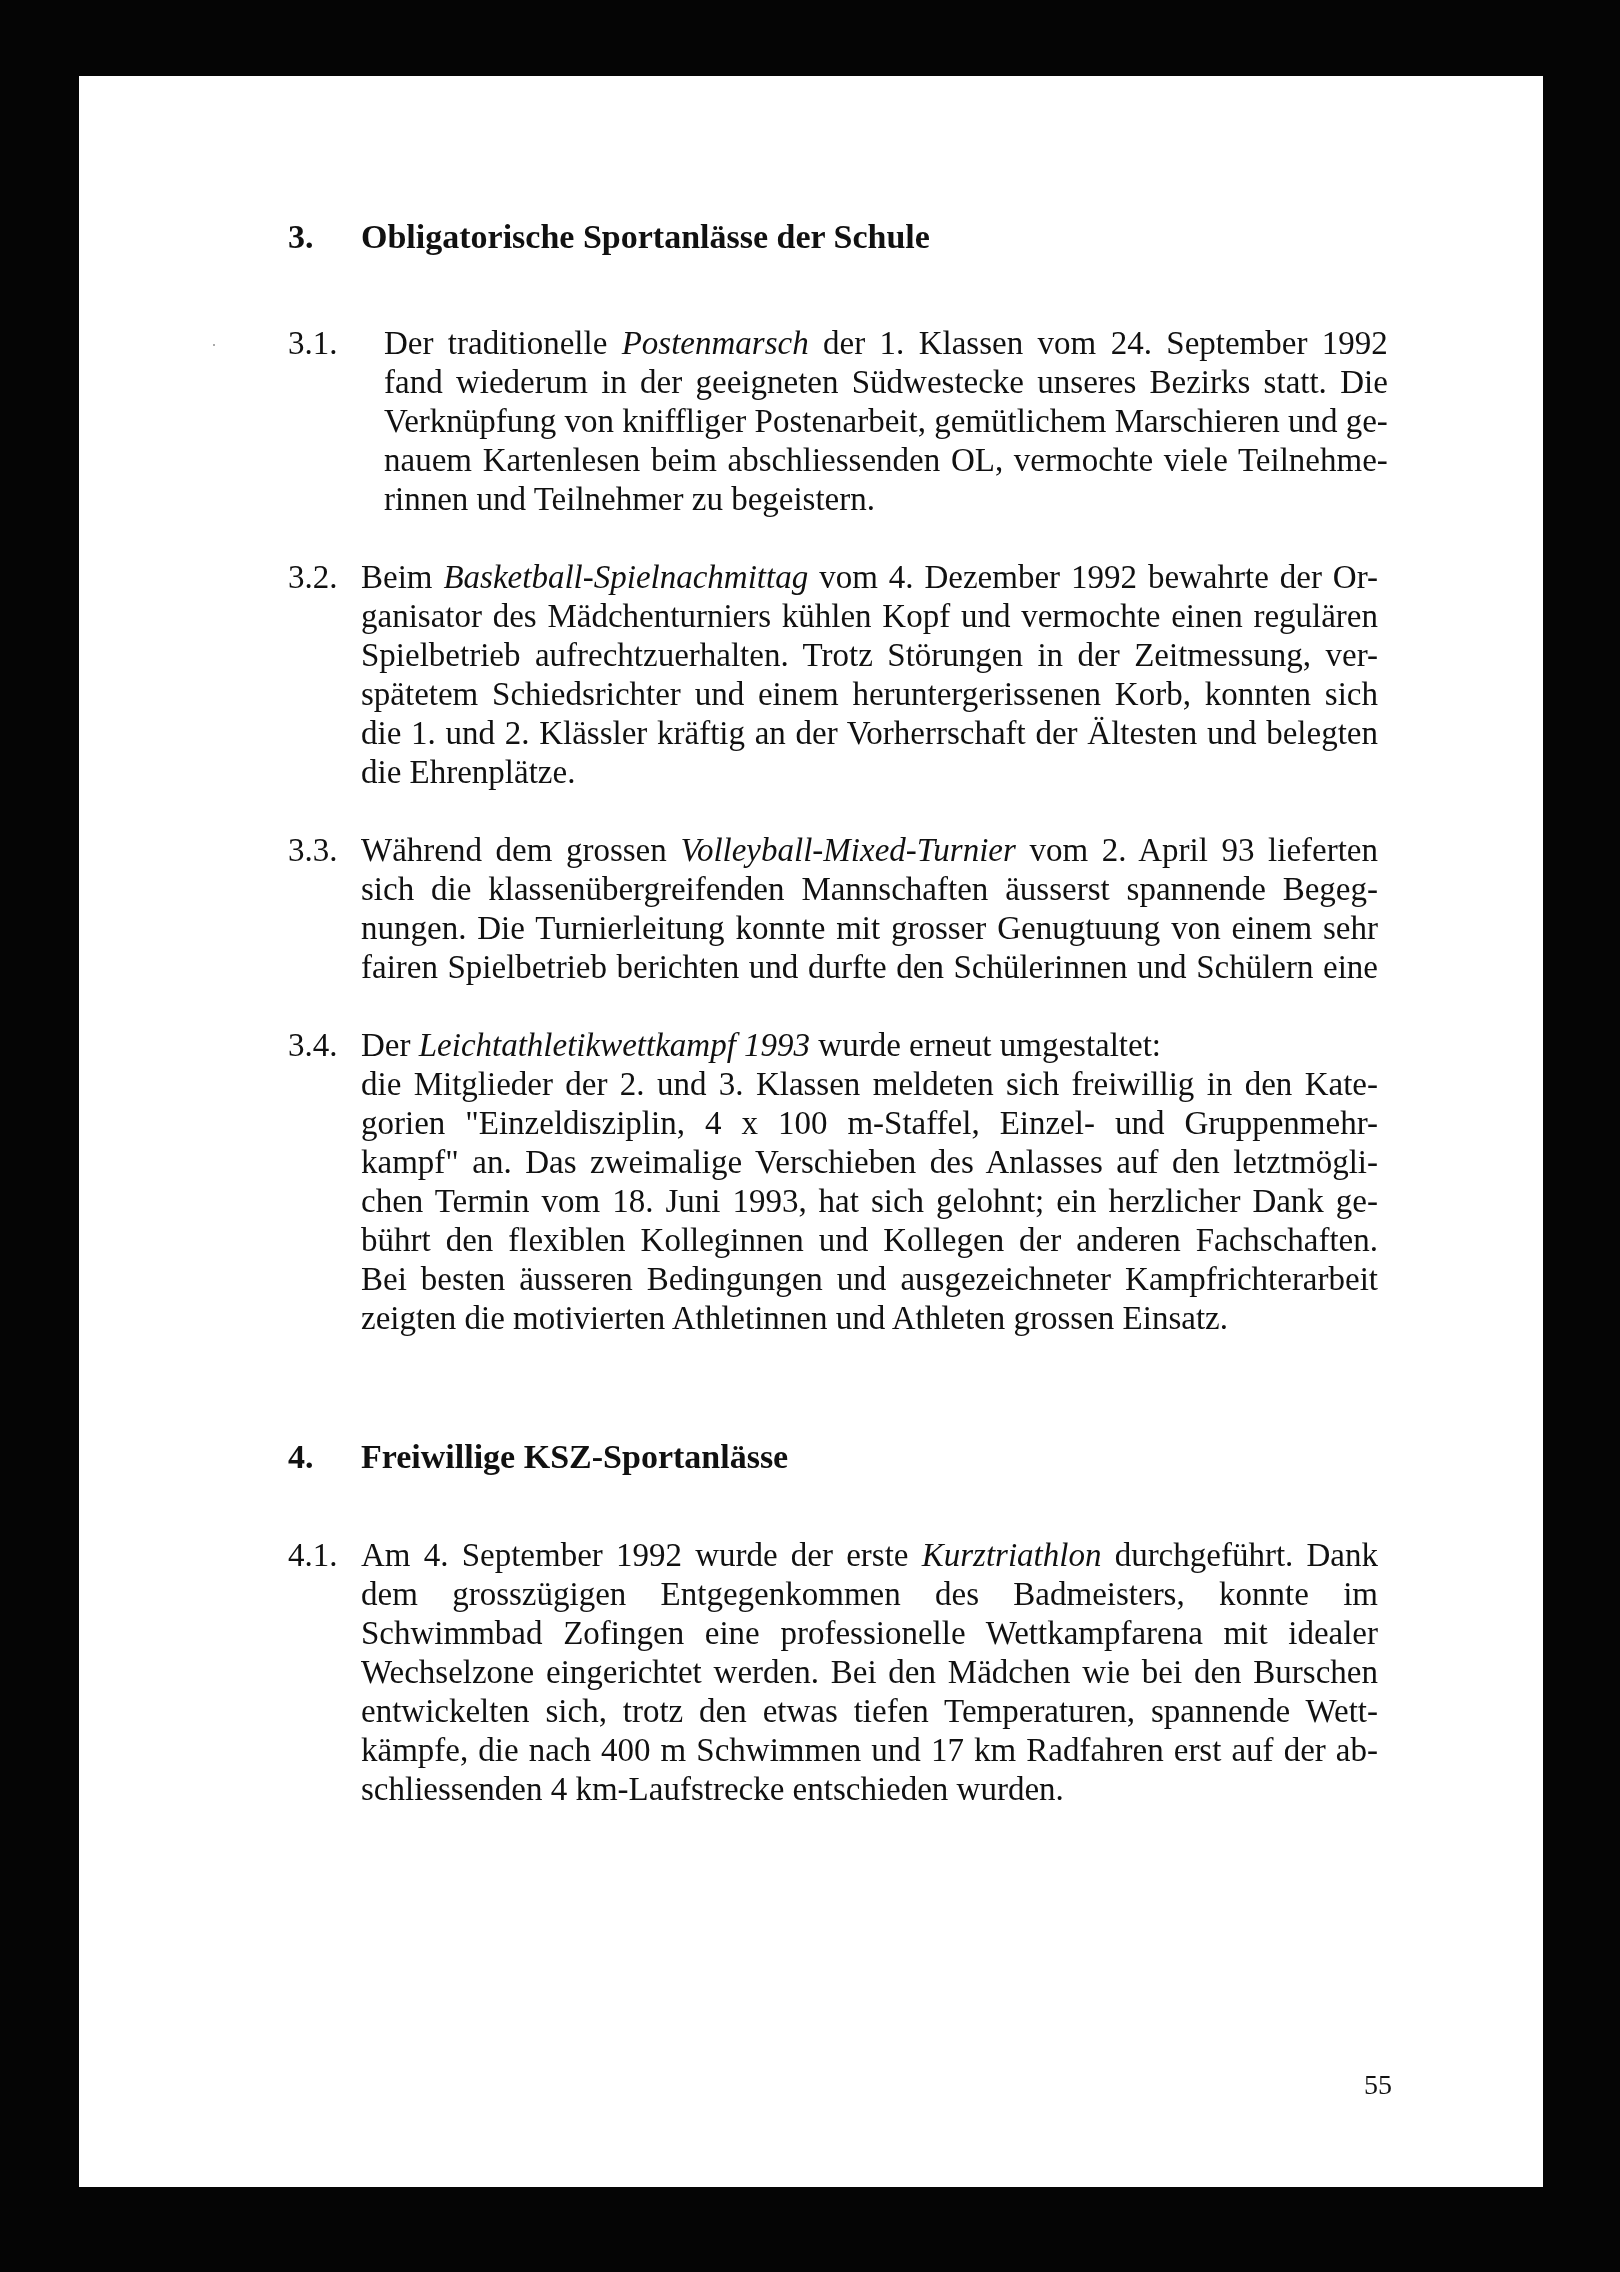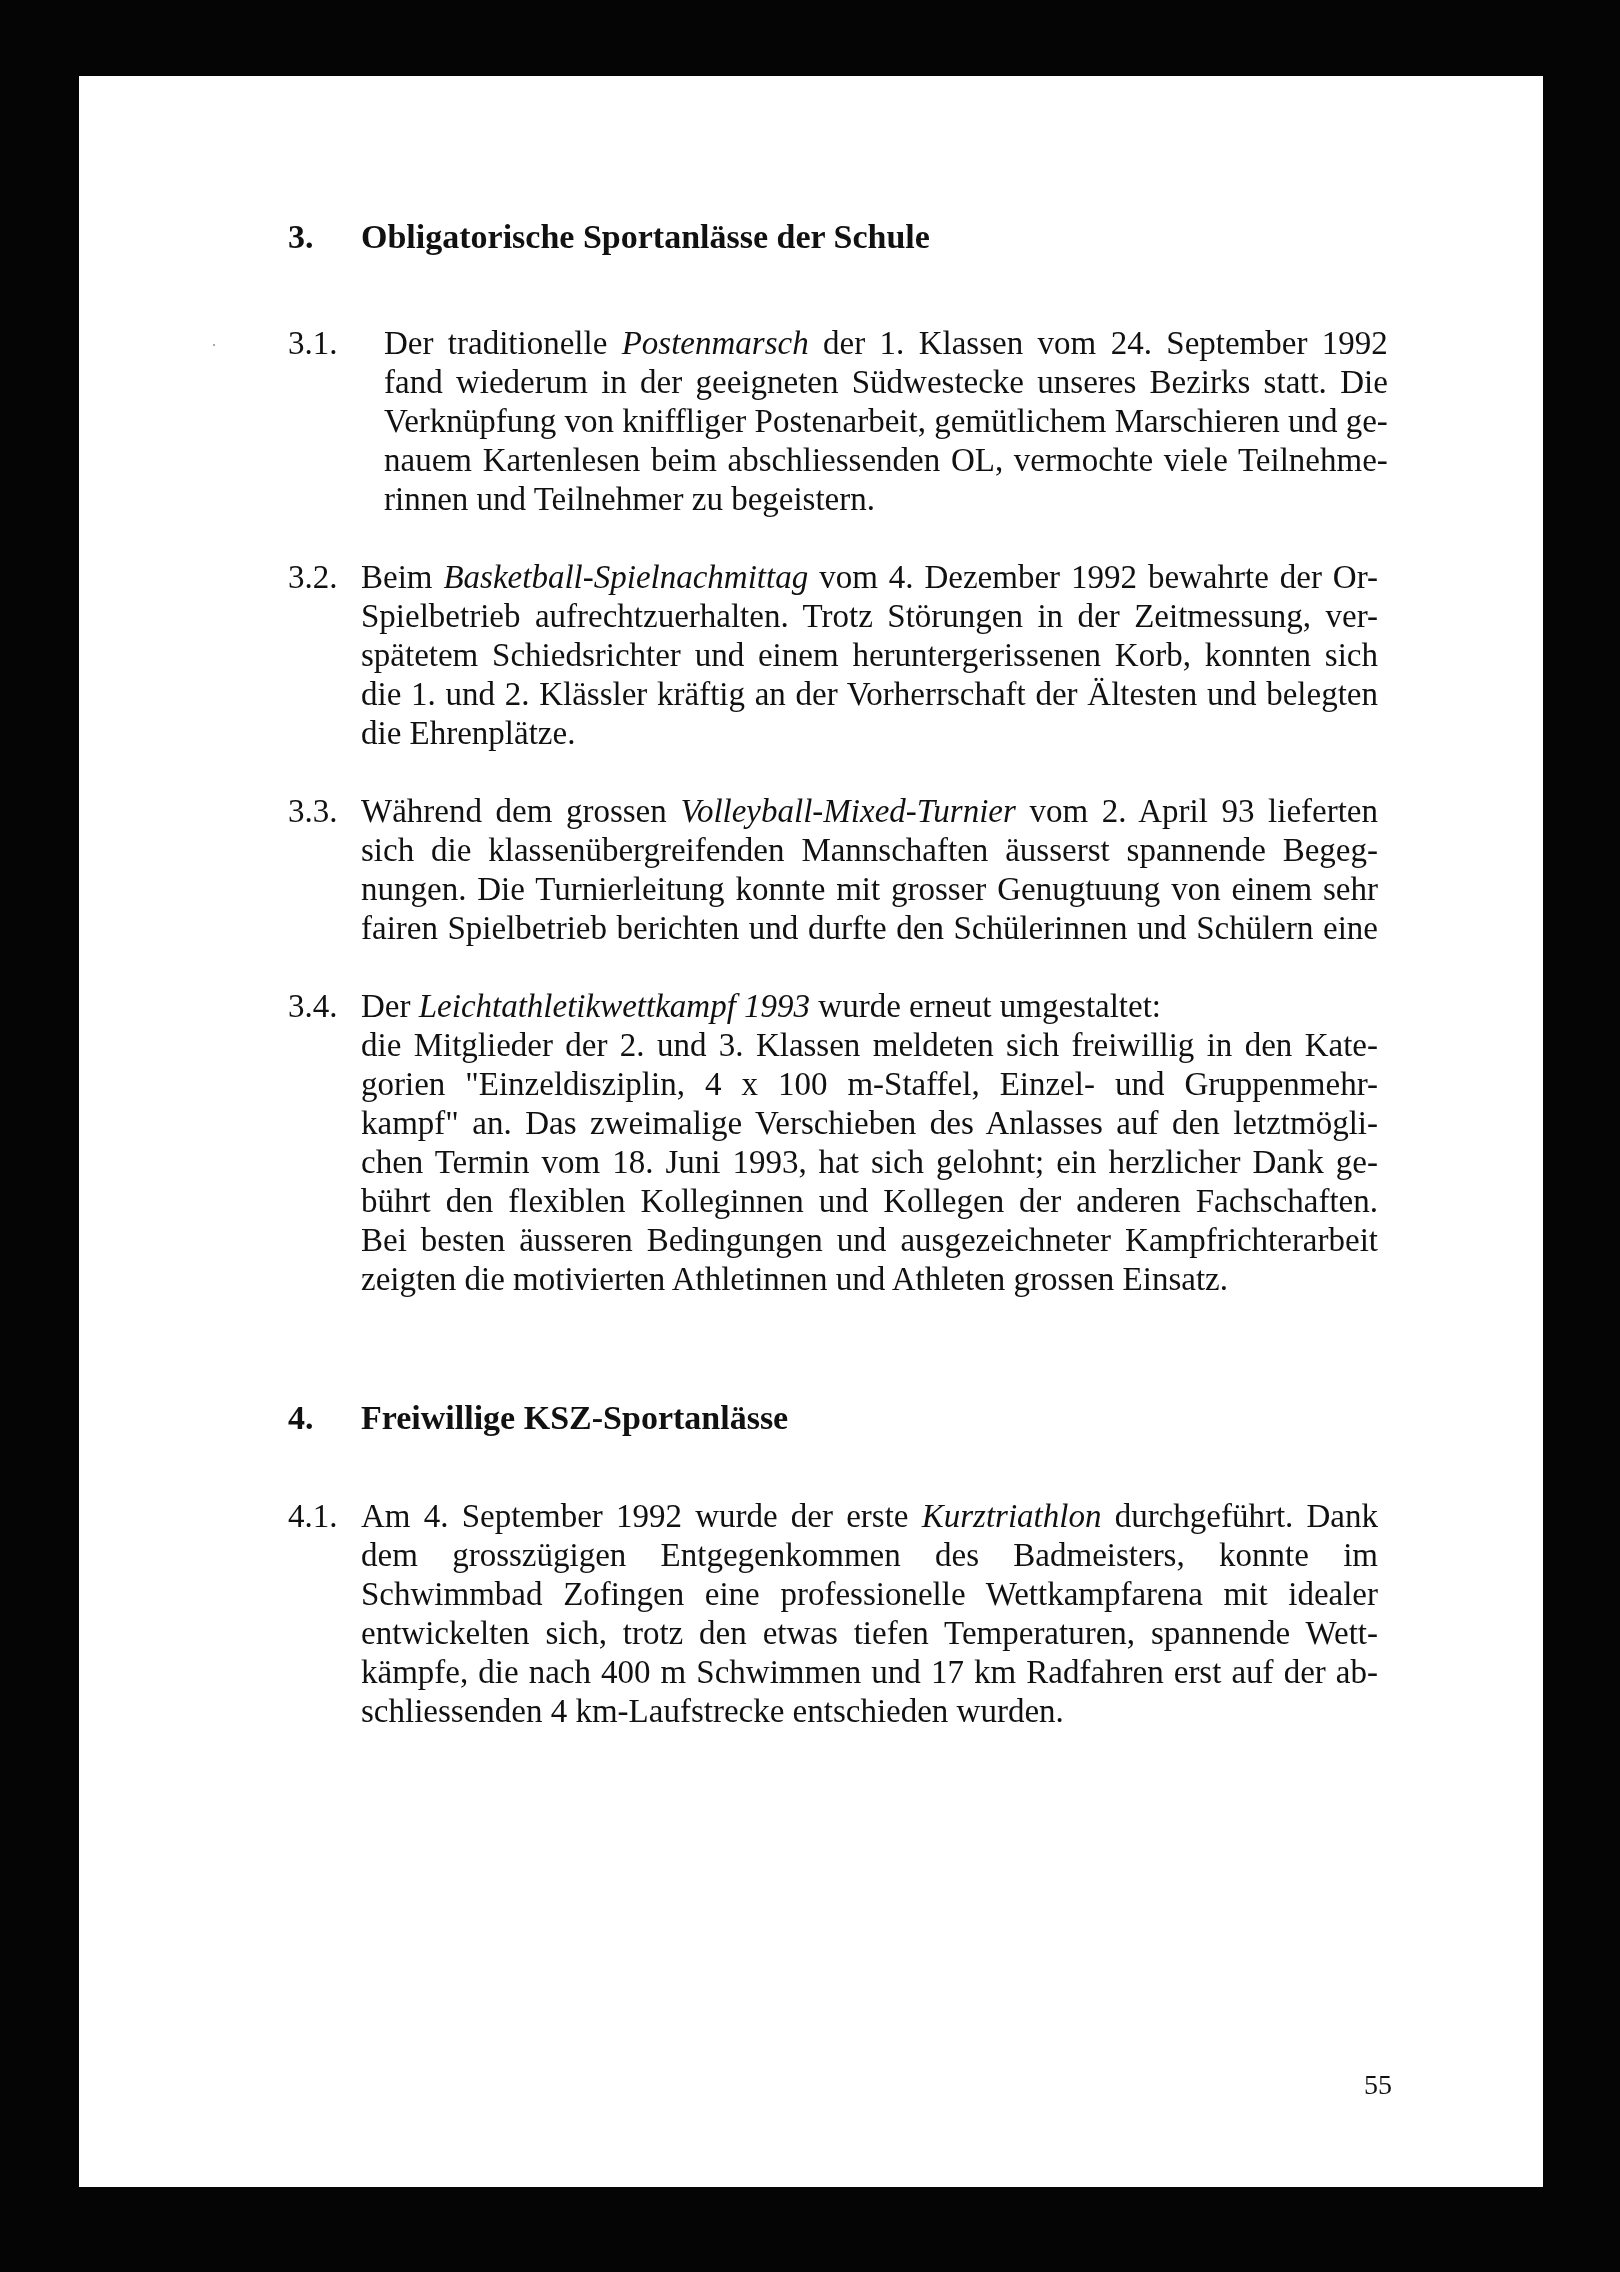--- a/index.html
+++ b/index.html
@@ -74,20 +74,21 @@
           <span class="line"><span>Verknüpfung von kniffliger Postenarbeit, gemütlichem Marschieren und ge-</span></span>
           <span class="line"><span>nauem Kartenlesen beim abschliessenden OL, vermochte viele Teilnehme-</span></span>
           <span class="line last"><span>rinnen und Teilnehmer zu begeistern.</span></span>
         </div>
     </div>
 
     <div class="section" style="margin-top:39px;justify-content:space-between;">
       <span class="num">3.2.</span>
       <div class="body">
           <span class="line"><span>Beim </span><em>Basketball-Spielnachmittag</em><span> vom 4. Dezember 1992 bewahrte der Or-</span></span>
+          <span class="line"><span>ganisator des Mädchenturniers kühlen Kopf und vermochte einen regulären</span></span>
           <span class="line"><span>Spielbetrieb aufrechtzuerhalten. Trotz Störungen in der Zeitmessung, ver-</span></span>
           <span class="line"><span>spätetem Schiedsrichter und einem heruntergerissenen Korb, konnten sich</span></span>
           <span class="line"><span>die 1. und 2. Klässler kräftig an der Vorherrschaft der Ältesten und belegten</span></span>
           <span class="line last"><span>die Ehrenplätze.</span></span>
         </div>
     </div>
 
     <div class="section" style="margin-top:39px;justify-content:space-between;">
       <span class="num">3.3.</span>
       <div class="body">
@@ -116,20 +117,21 @@
       <span class="num">4.</span>
       <span>Freiwillige KSZ-Sportanlässe</span>
     </h2>
 
     <div class="section" style="margin-top:57px;">
       <span class="num">4.1.</span>
       <div class="body">
           <span class="line"><span>Am 4. September 1992 wurde der erste </span><em>Kurztriathlon</em><span> durchgeführt. Dank</span></span>
           <span class="line"><span>dem grosszügigen Entgegenkommen des Badmeisters, konnte im</span></span>
           <span class="line"><span>Schwimmbad Zofingen eine professionelle Wettkampfarena mit idealer</span></span>
+          <span class="line"><span>Wechselzone eingerichtet werden. Bei den Mädchen wie bei den Burschen</span></span>
           <span class="line"><span>entwickelten sich, trotz den etwas tiefen Temperaturen, spannende Wett-</span></span>
           <span class="line"><span>kämpfe, die nach 400 m Schwimmen und 17 km Radfahren erst auf der ab-</span></span>
           <span class="line last"><span>schliessenden 4 km-Laufstrecke entschieden wurden.</span></span>
         </div>
     </div>
 
   </div>
 
   <div class="pagenum" style="left:1285px; top:1993px;">55</div>
 </div>

